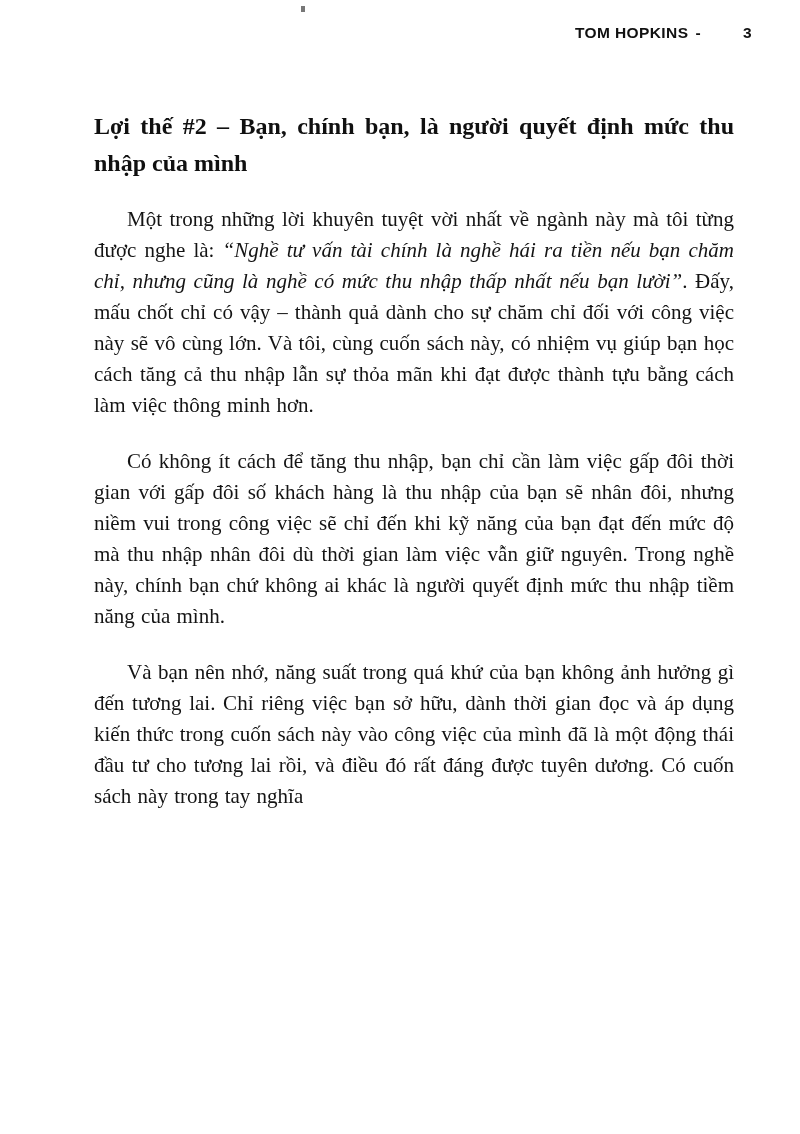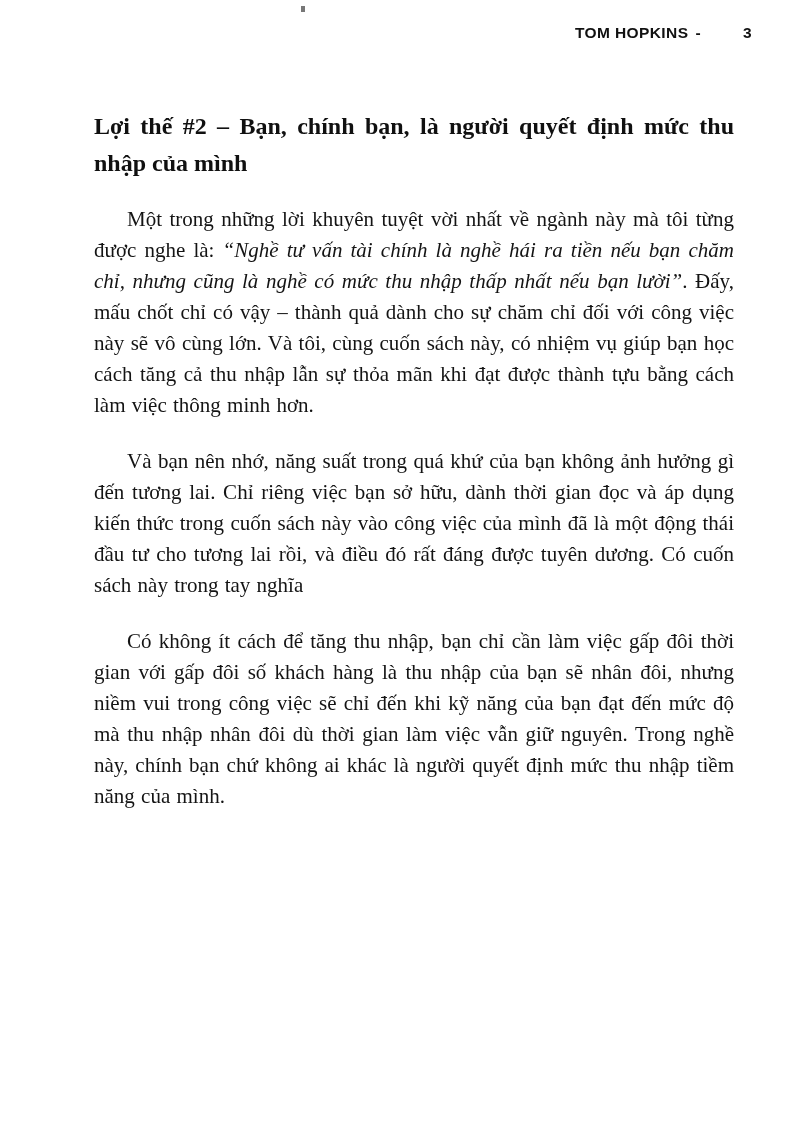--- a/index.html
+++ b/index.html
@@ -97,19 +97,19 @@
     <span class="pagenum">3</span>
   </div>
 
   <div class="content">
 
     <h1 class="section-heading">Lợi thế #2 – Bạn, chính bạn, là người quyết định mức thu nhập của mình</h1>
 
 
     <p class="body-par"><span>Một trong những lời khuyên tuyệt vời nhất về ngành này mà tôi từng được nghe là: </span><span class="quote-italic">“Nghề tư vấn tài chính là nghề hái ra tiền nếu bạn chăm chỉ, nhưng cũng là nghề có mức thu nhập thấp nhất nếu bạn lười”</span><span>. Đấy, mấu chốt chỉ có vậy – thành quả dành cho sự chăm chỉ đối với công việc này sẽ vô cùng lớn. Và tôi, cùng cuốn sách này, có nhiệm vụ giúp bạn học cách tăng cả thu nhập lẫn sự thỏa mãn khi đạt được thành tựu bằng cách làm việc thông minh hơn.</span></p>
 
+    <p class="body-par">Có không ít cách để tăng thu nhập, bạn chỉ cần làm việc gấp đôi thời gian với gấp đôi số khách hàng là thu nhập của bạn sẽ nhân đôi, nhưng niềm vui trong công việc sẽ chỉ đến khi kỹ năng của bạn đạt đến mức độ mà thu nhập nhân đôi dù thời gian làm việc vẫn giữ nguyên. Trong nghề này, chính bạn chứ không ai khác là người quyết định mức thu nhập tiềm năng của mình.</p>
+
     <p class="body-par">Và bạn nên nhớ, năng suất trong quá khứ của bạn không ảnh hưởng gì đến tương lai. Chỉ riêng việc bạn sở hữu, dành thời gian đọc và áp dụng kiến thức trong cuốn sách này vào công việc của mình đã là một động thái đầu tư cho tương lai rồi, và điều đó rất đáng được tuyên dương. Có cuốn sách này trong tay nghĩa</p>
-
-    <p class="body-par">Có không ít cách để tăng thu nhập, bạn chỉ cần làm việc gấp đôi thời gian với gấp đôi số khách hàng là thu nhập của bạn sẽ nhân đôi, nhưng niềm vui trong công việc sẽ chỉ đến khi kỹ năng của bạn đạt đến mức độ mà thu nhập nhân đôi dù thời gian làm việc vẫn giữ nguyên. Trong nghề này, chính bạn chứ không ai khác là người quyết định mức thu nhập tiềm năng của mình.</p>
 
   </div>
 
 </div>
 
 </body></html>

